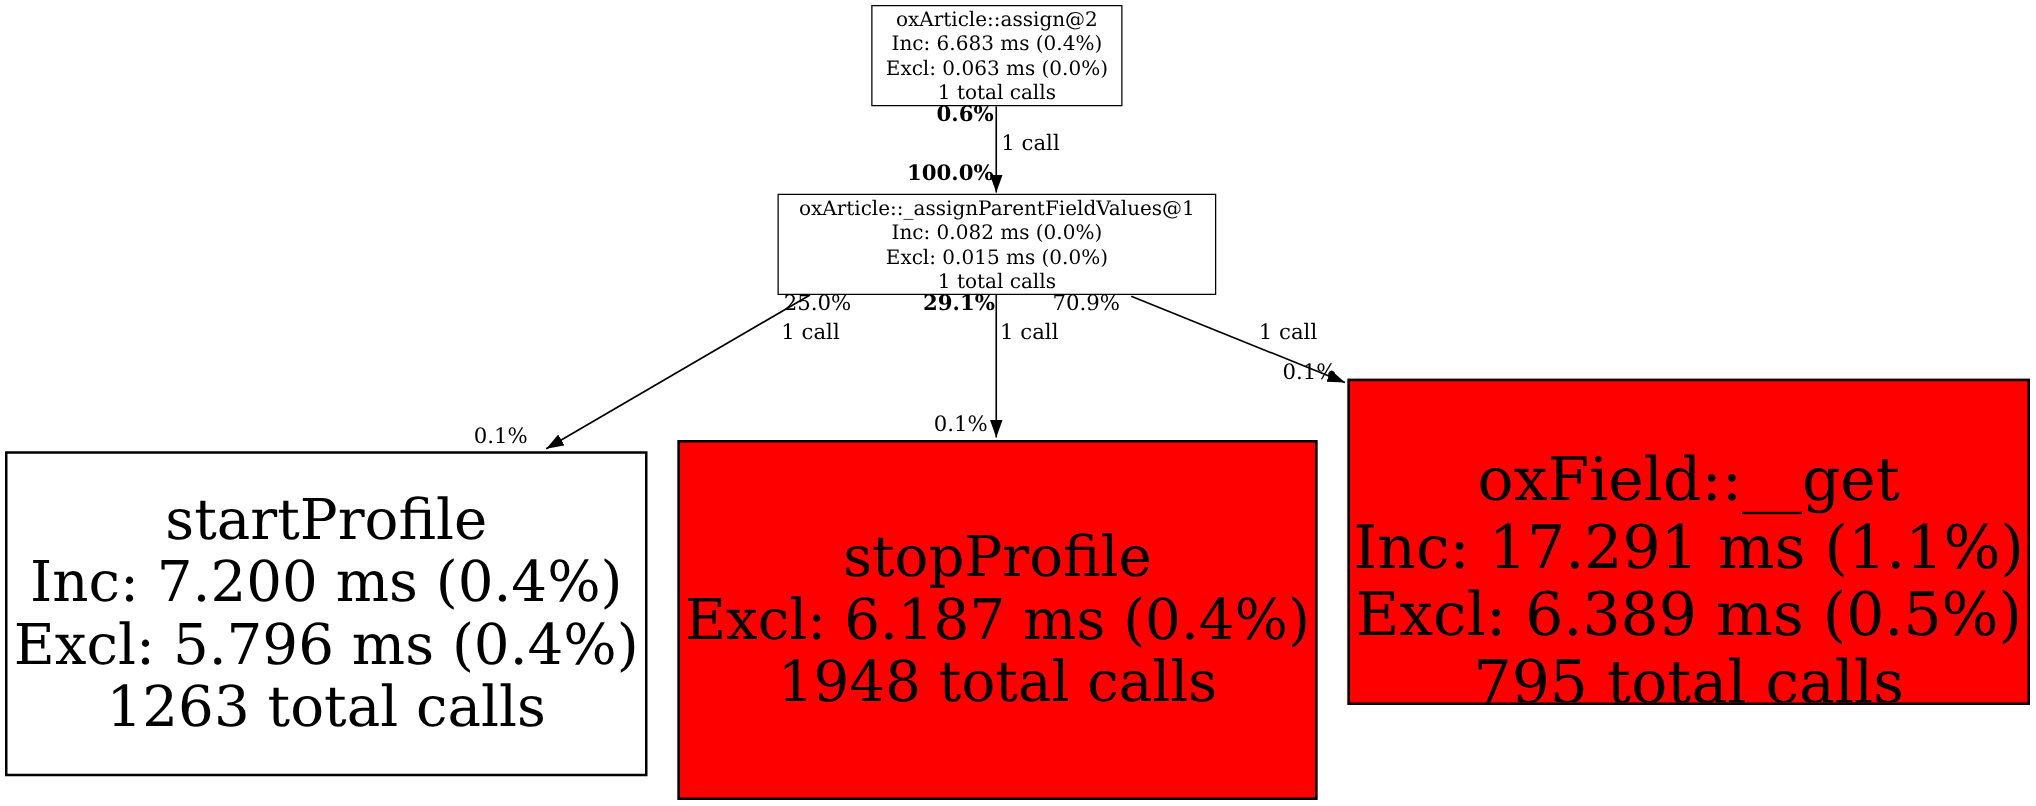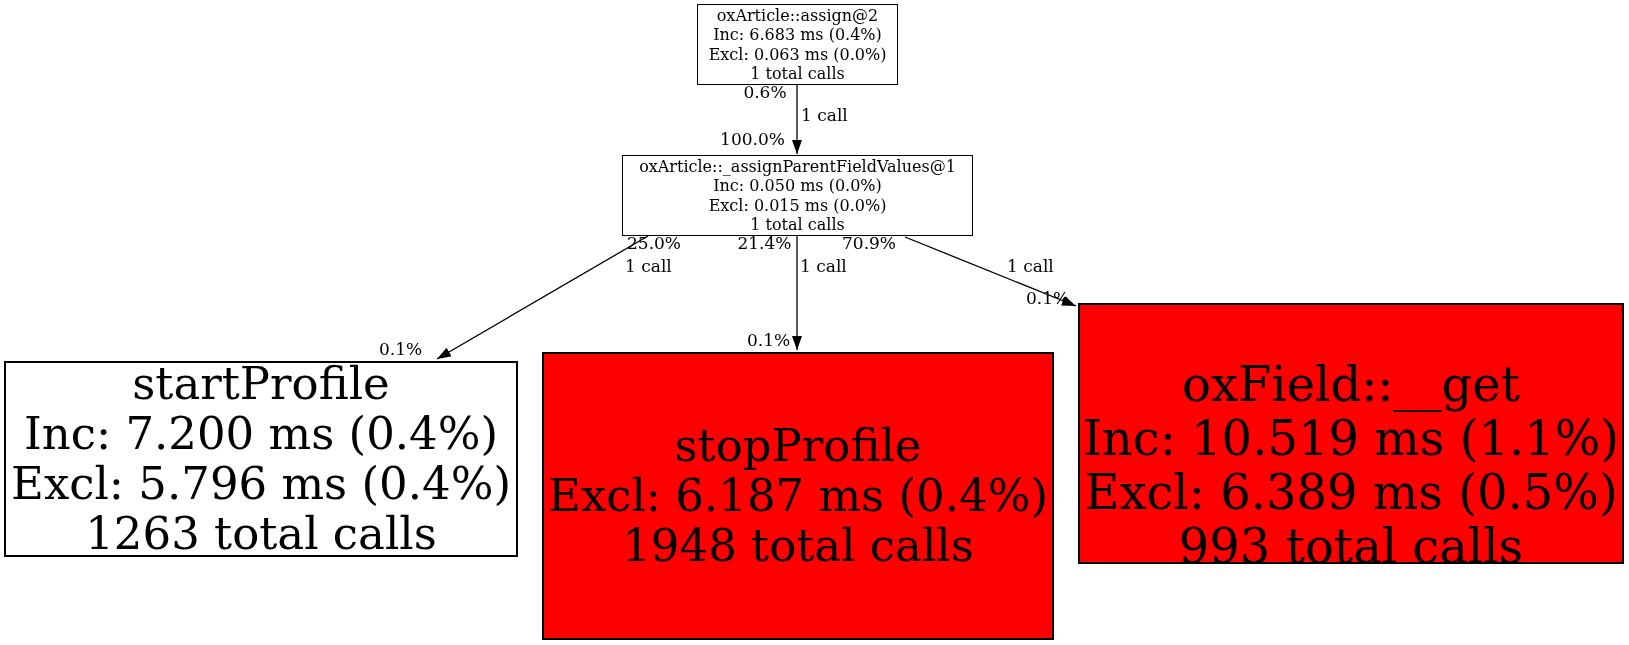--- a/index.html
+++ b/index.html
@@ -28,32 +28,32 @@
     flex-direction: column;
     justify-content: center;
     white-space: nowrap;
     overflow: hidden;
   }
   .node-small { font-size: 16px; line-height: 19.5px; }
   .node-big   { border-width: 2px; }
 
   #n-assign        { left: 697px; top: 4px;   width: 201px; height: 81px; }
   #n-assign-parent { left: 622px; top: 155px; width: 351px; height: 81px; }
-  #n-start-profile { left: 4px;   top: 361px; width: 514px; height: 196px; font-size: 45px; line-height: 50px; }
+  #n-start-profile { left: 4px;   top: 361px; width: 514px; height: 260px; font-size: 45px; line-height: 50px; }
   #n-stop-profile  { left: 542px; top: 352px; width: 512px; height: 288px; font-size: 45px; line-height: 50px; }
   #n-oxfield-get   { left: 1078px; top: 303px; width: 546px; height: 261px; font-size: 48px; line-height: 54px;
                      justify-content: flex-start; padding-top: 52px; }
 
   .elabel {
     position: absolute;
     font-size: 17px;
     line-height: 21px;
     white-space: nowrap;
   }
-  .r { text-align: center; }
+  .r { text-align: right; font-weight: bold; }
 
   #l1-tail  { left: 735px;  top: 82px;  width: 60px; }
   #l1-calls { left: 801px;  top: 105px; }
   #l1-head  { left: 710px;  top: 129px; width: 85px; }
 
   #l2-tail  { left: 627px;  top: 233px; }
   #l2-calls { left: 625px;  top: 256px; }
   #l2-head  { left: 379px;  top: 339px; }
 
   #l3-tail  { left: 733px;  top: 233px; width: 63px; }
@@ -83,54 +83,54 @@
 
   <div class="node node-small" id="n-assign" style="background: rgb(255, 255, 255);">
     <div>oxArticle::assign@2</div>
     <div>Inc: 6.683 ms (0.4%)</div>
     <div>Excl: 0.063 ms (0.0%)</div>
     <div>1 total calls</div>
   </div>
 
   <div class="node node-small" id="n-assign-parent" style="background: rgb(255, 255, 255);">
     <div>oxArticle::_assignParentFieldValues@1</div>
-    <div>Inc: 0.050 ms (0.0%)</div>
+    <div>Inc: 0.082 ms (0.0%)</div>
     <div>Excl: 0.015 ms (0.0%)</div>
     <div>1 total calls</div>
   </div>
 
   <div class="node node-big" id="n-start-profile" style="background: rgb(255, 255, 255);">
     <div>startProfile</div>
     <div>Inc: 7.200 ms (0.4%)</div>
     <div>Excl: 5.796 ms (0.4%)</div>
     <div>1263 total calls</div>
   </div>
 
   <div class="node node-big" id="n-stop-profile" style="background: rgb(255, 0, 0);">
     <div>stopProfile</div>
     <div>Excl: 6.187 ms (0.4%)</div>
     <div>1948 total calls</div>
   </div>
 
   <div class="node node-big" id="n-oxfield-get" style="background: rgb(255, 0, 0);">
     <div>oxField::__get</div>
-    <div>Inc: 10.519 ms (1.1%)</div>
+    <div>Inc: 17.291 ms (1.1%)</div>
     <div>Excl: 6.389 ms (0.5%)</div>
-    <div>993 total calls</div>
+    <div>795 total calls</div>
   </div>
 
   <div class="elabel r" id="l1-tail">0.6%</div>
   <div class="elabel" id="l1-calls">1 call</div>
   <div class="elabel r" id="l1-head">100.0%</div>
 
   <div class="elabel" id="l2-tail">25.0%</div>
   <div class="elabel" id="l2-calls">1 call</div>
   <div class="elabel" id="l2-head">0.1%</div>
 
-  <div class="elabel r" id="l3-tail">21.4%</div>
+  <div class="elabel r" id="l3-tail">29.1%</div>
   <div class="elabel" id="l3-calls">1 call</div>
   <div class="elabel" id="l3-head">0.1%</div>
 
   <div class="elabel" id="l4-tail">70.9%</div>
   <div class="elabel" id="l4-calls">1 call</div>
   <div class="elabel" id="l4-head">0.1%</div>
 
 </div>
 
 </body></html>

